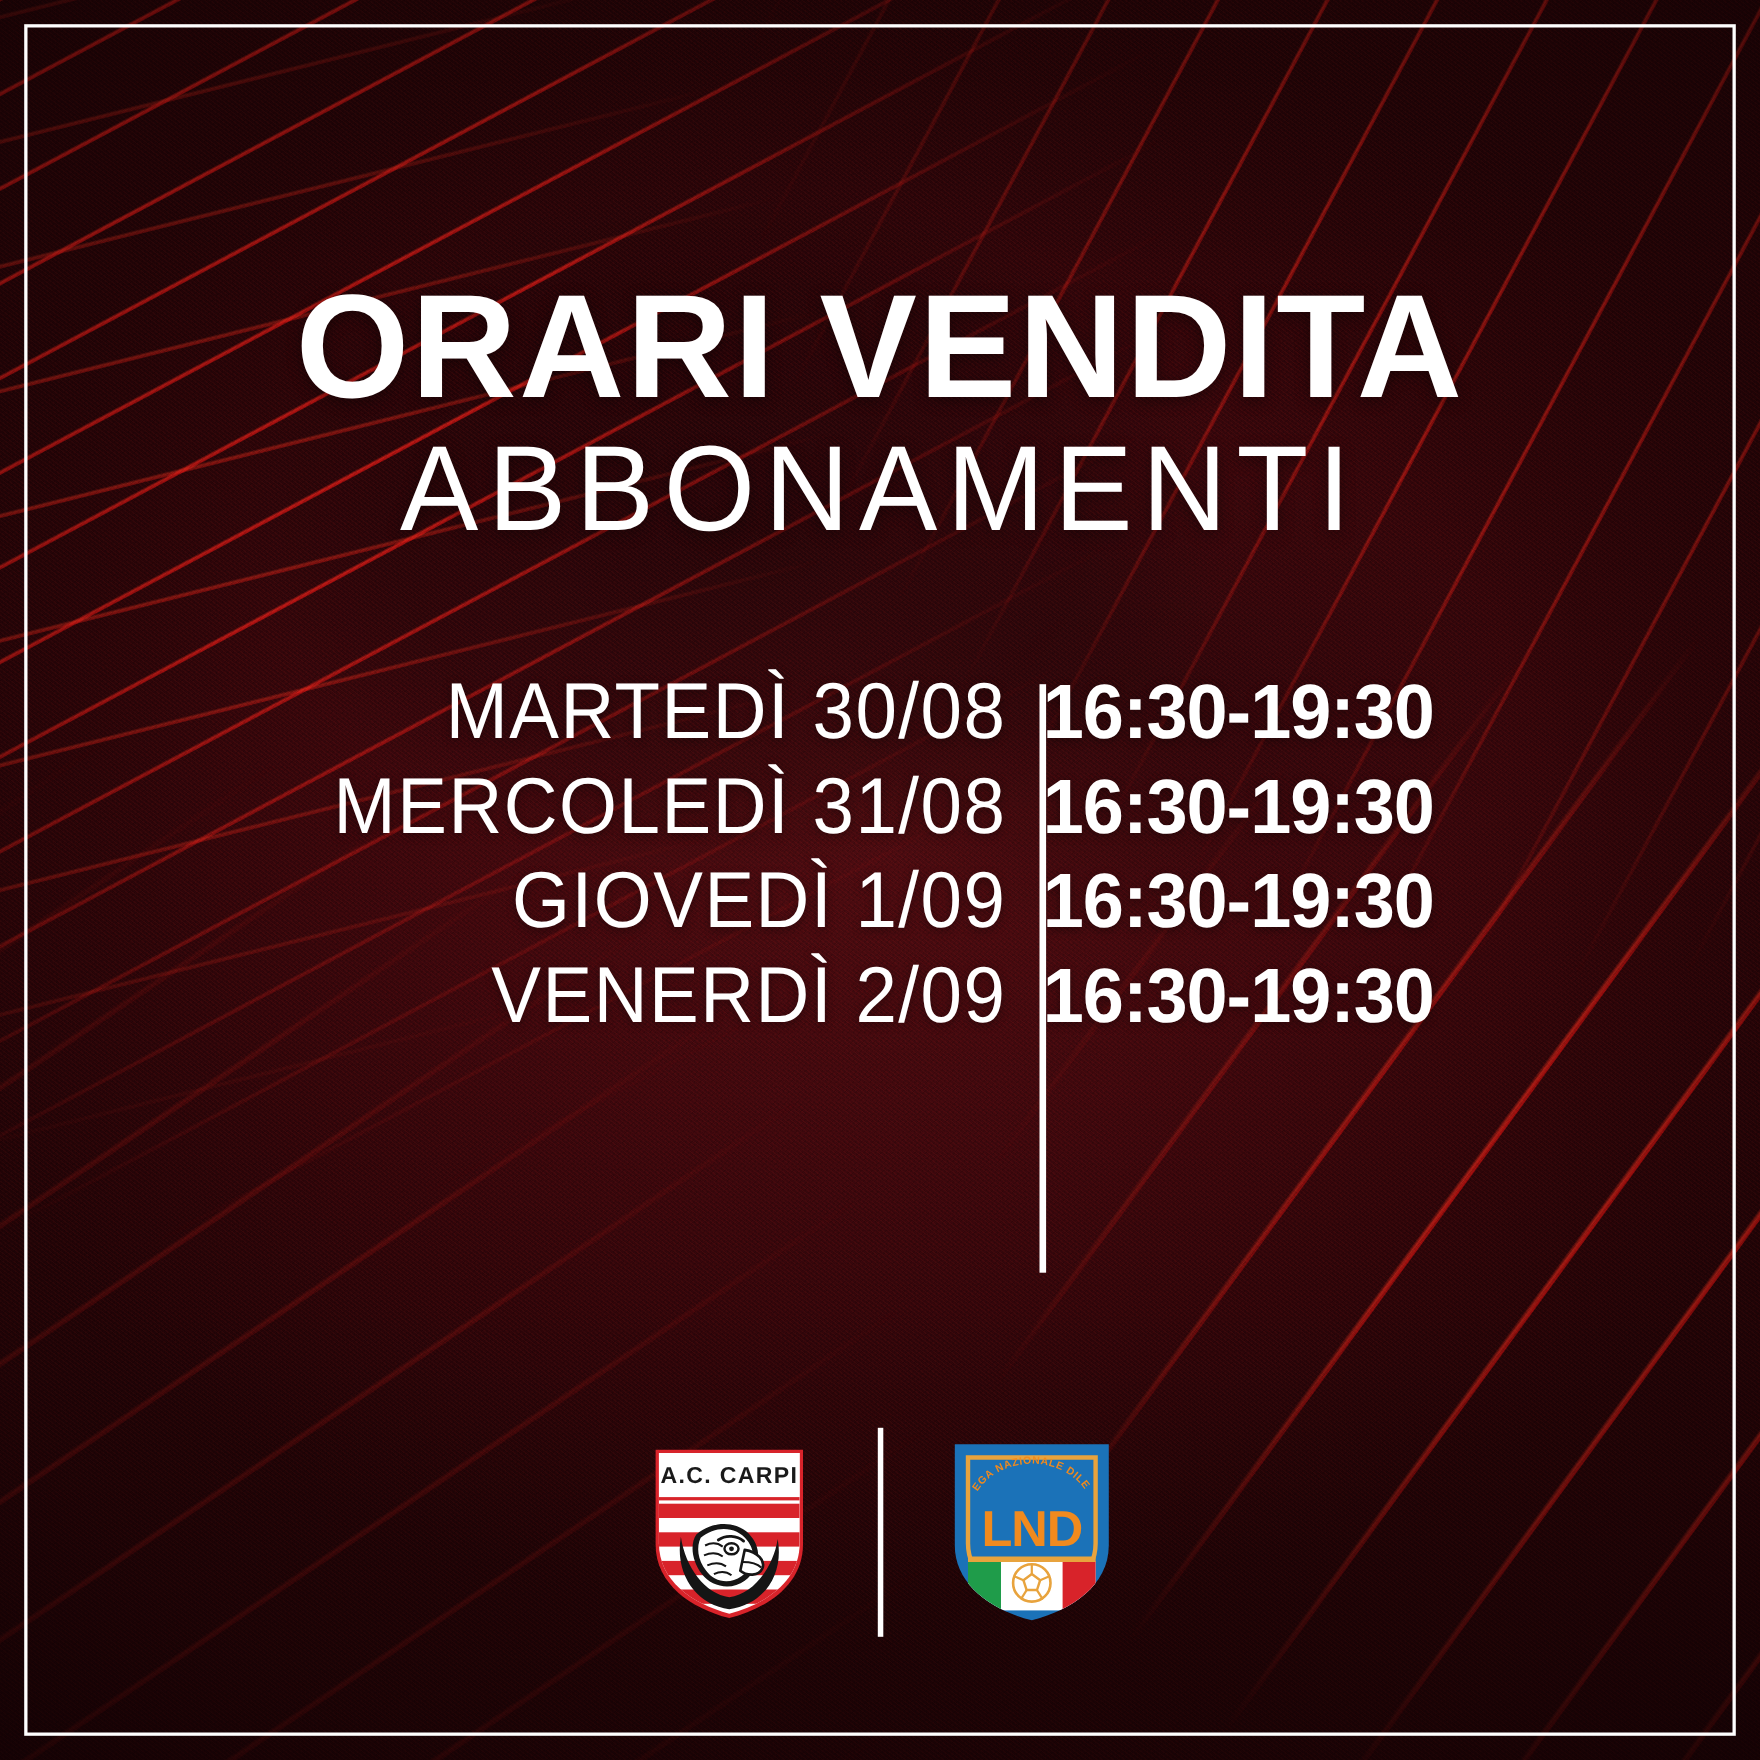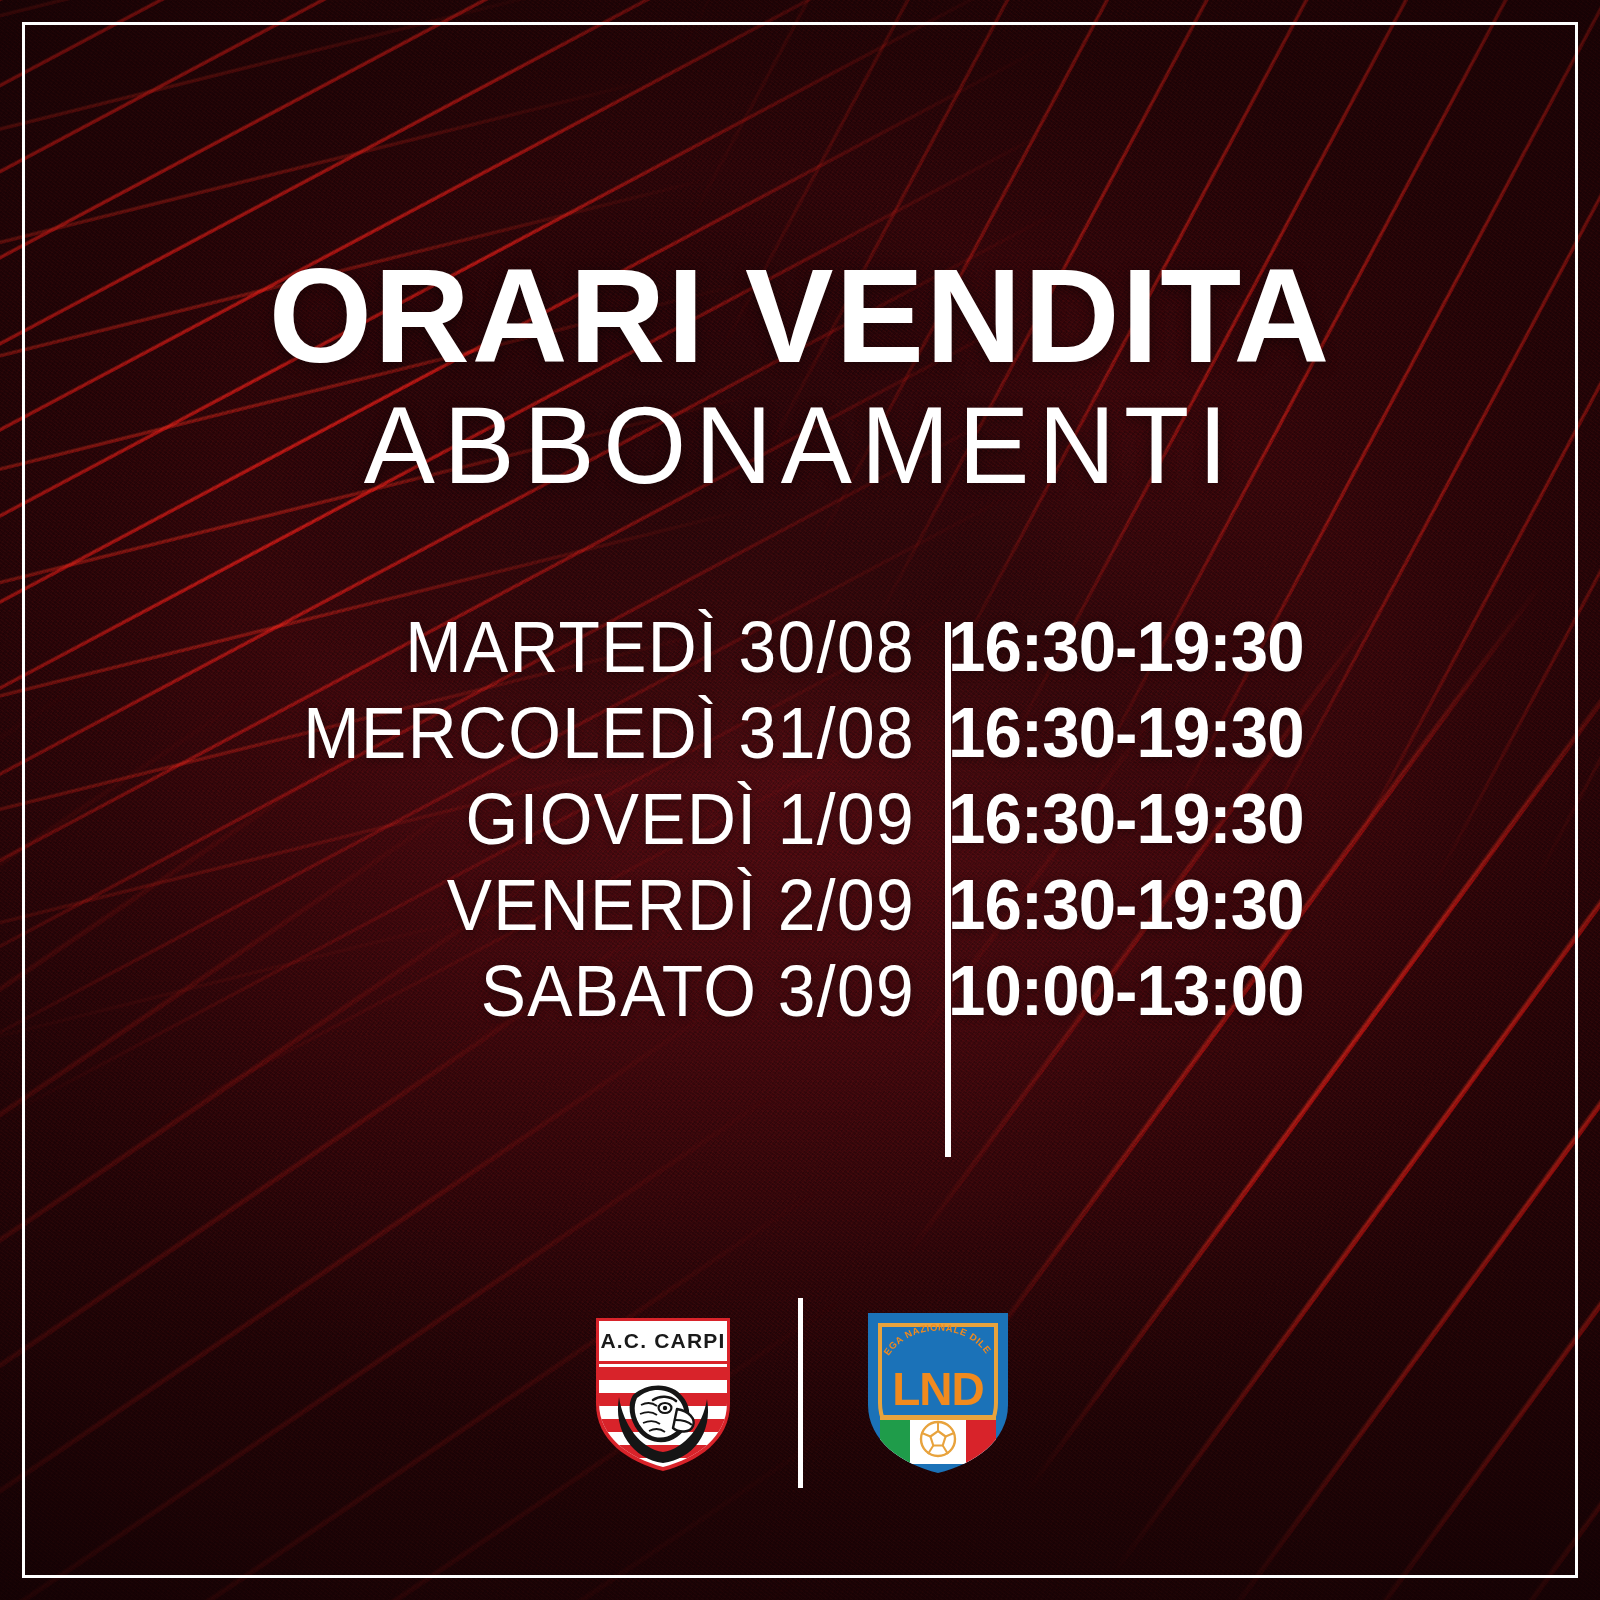--- a/index.html
+++ b/index.html
@@ -299,25 +299,20 @@
         <div class="sched-gap"></div>
         <div class="sched-time">16:30-19:30</div>
       </div>
 
       <div class="sched-row">
         <div class="sched-day">VENERDÌ 2/09</div>
         <div class="sched-gap"></div>
         <div class="sched-time">16:30-19:30</div>
       </div>
 
-      <div class="sched-row">
-        <div class="sched-day">SABATO 3/09</div>
-        <div class="sched-gap"></div>
-        <div class="sched-time">10:00-13:00</div>
-      </div>
 
 
     </div>
 
     <div class="sched-rule"></div>
 
     <div class="footer">
 
       <div class="crest-slot">
         <div class="carpi-wrap">

